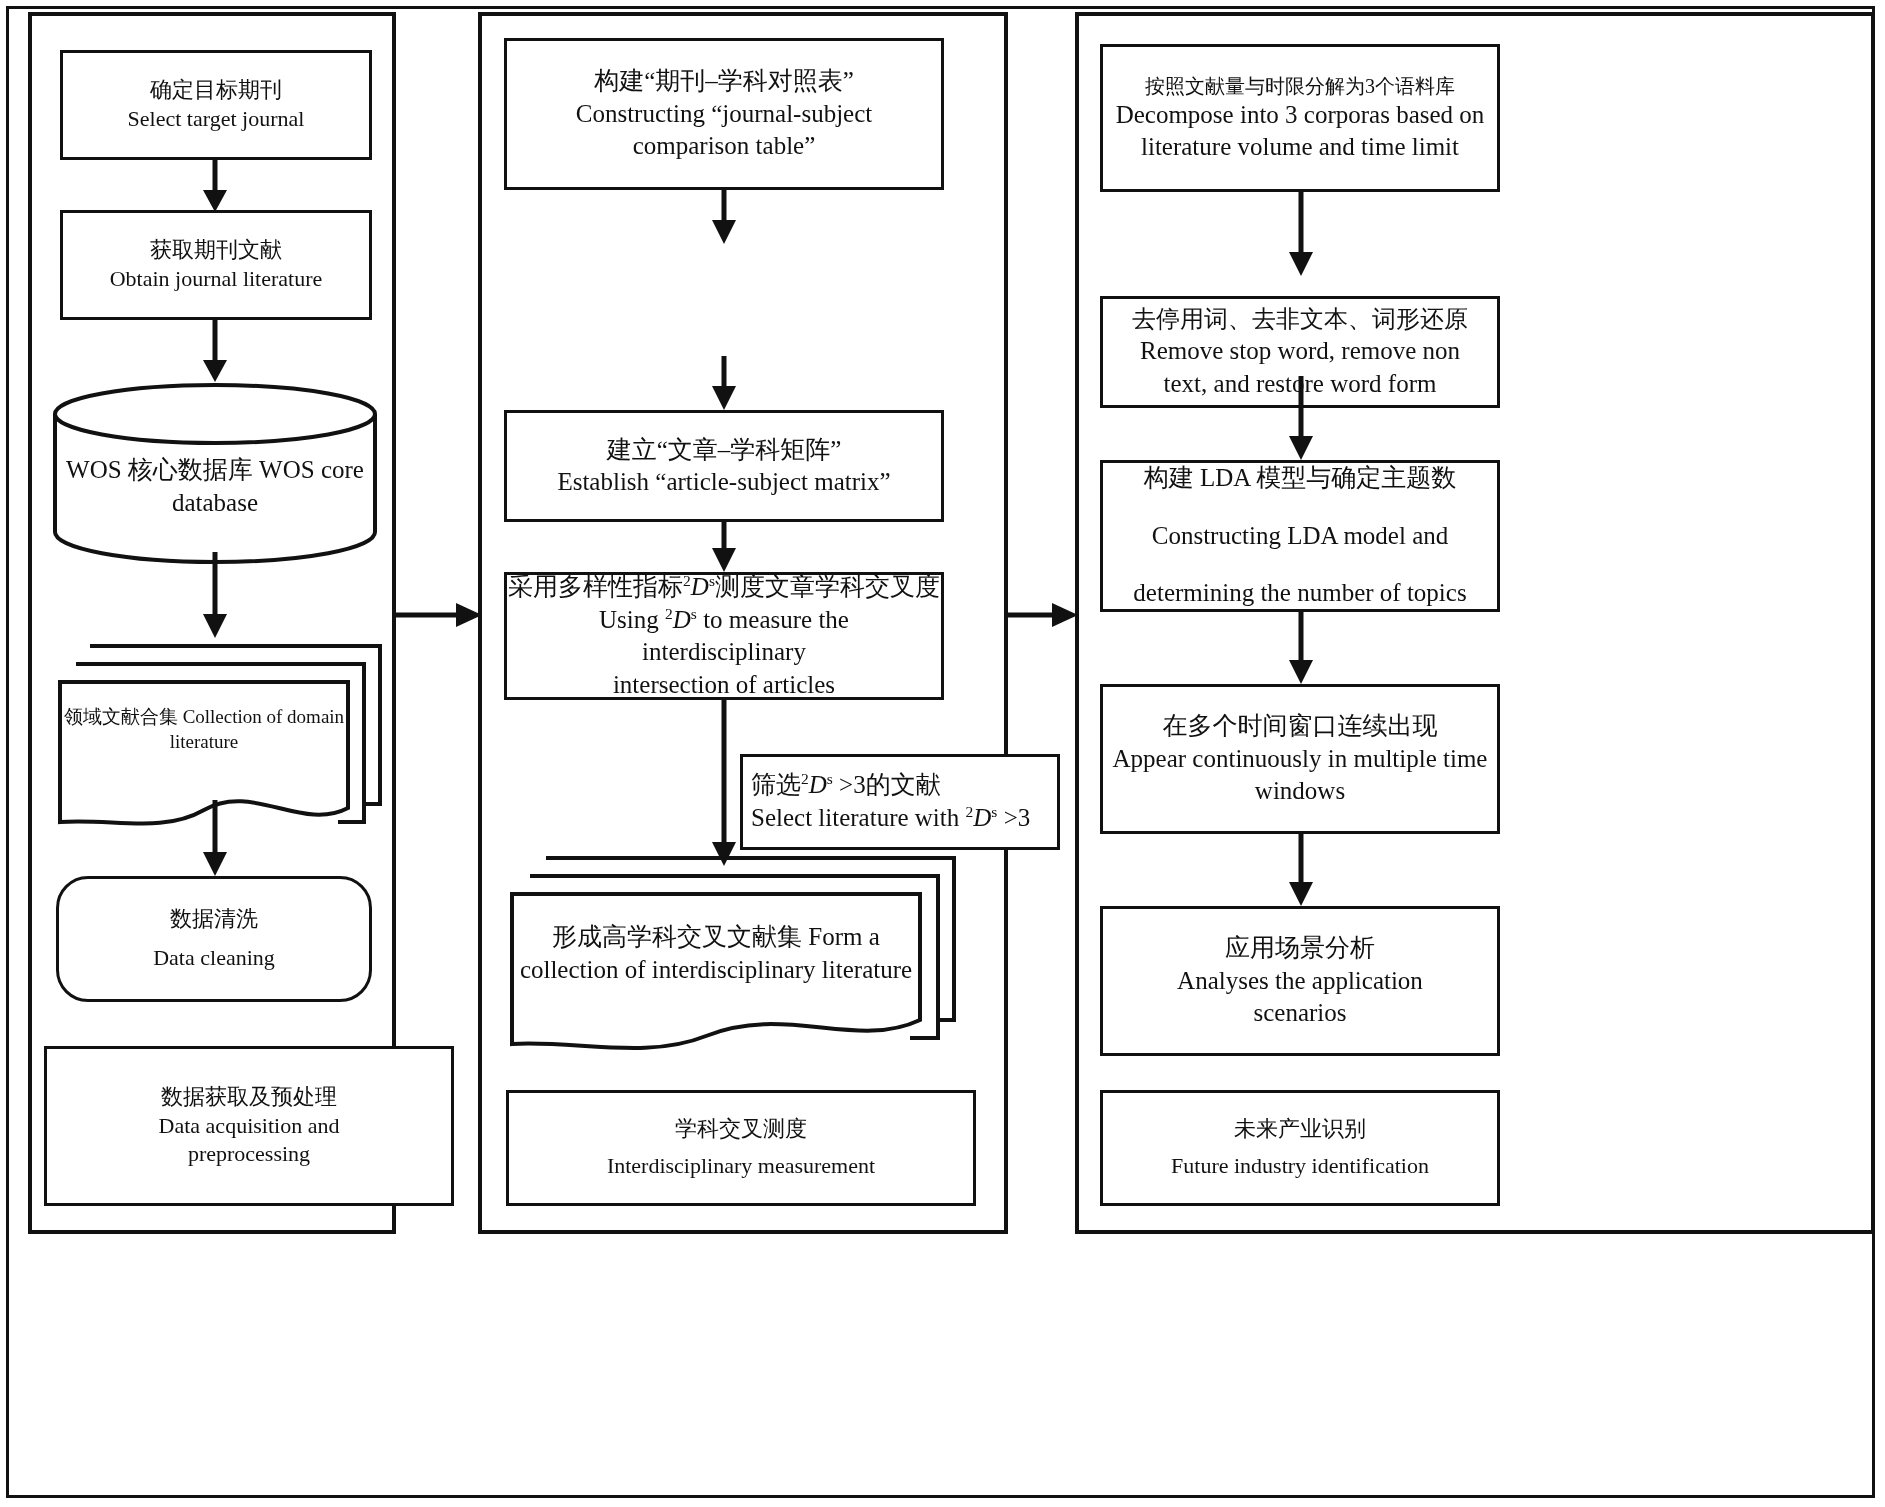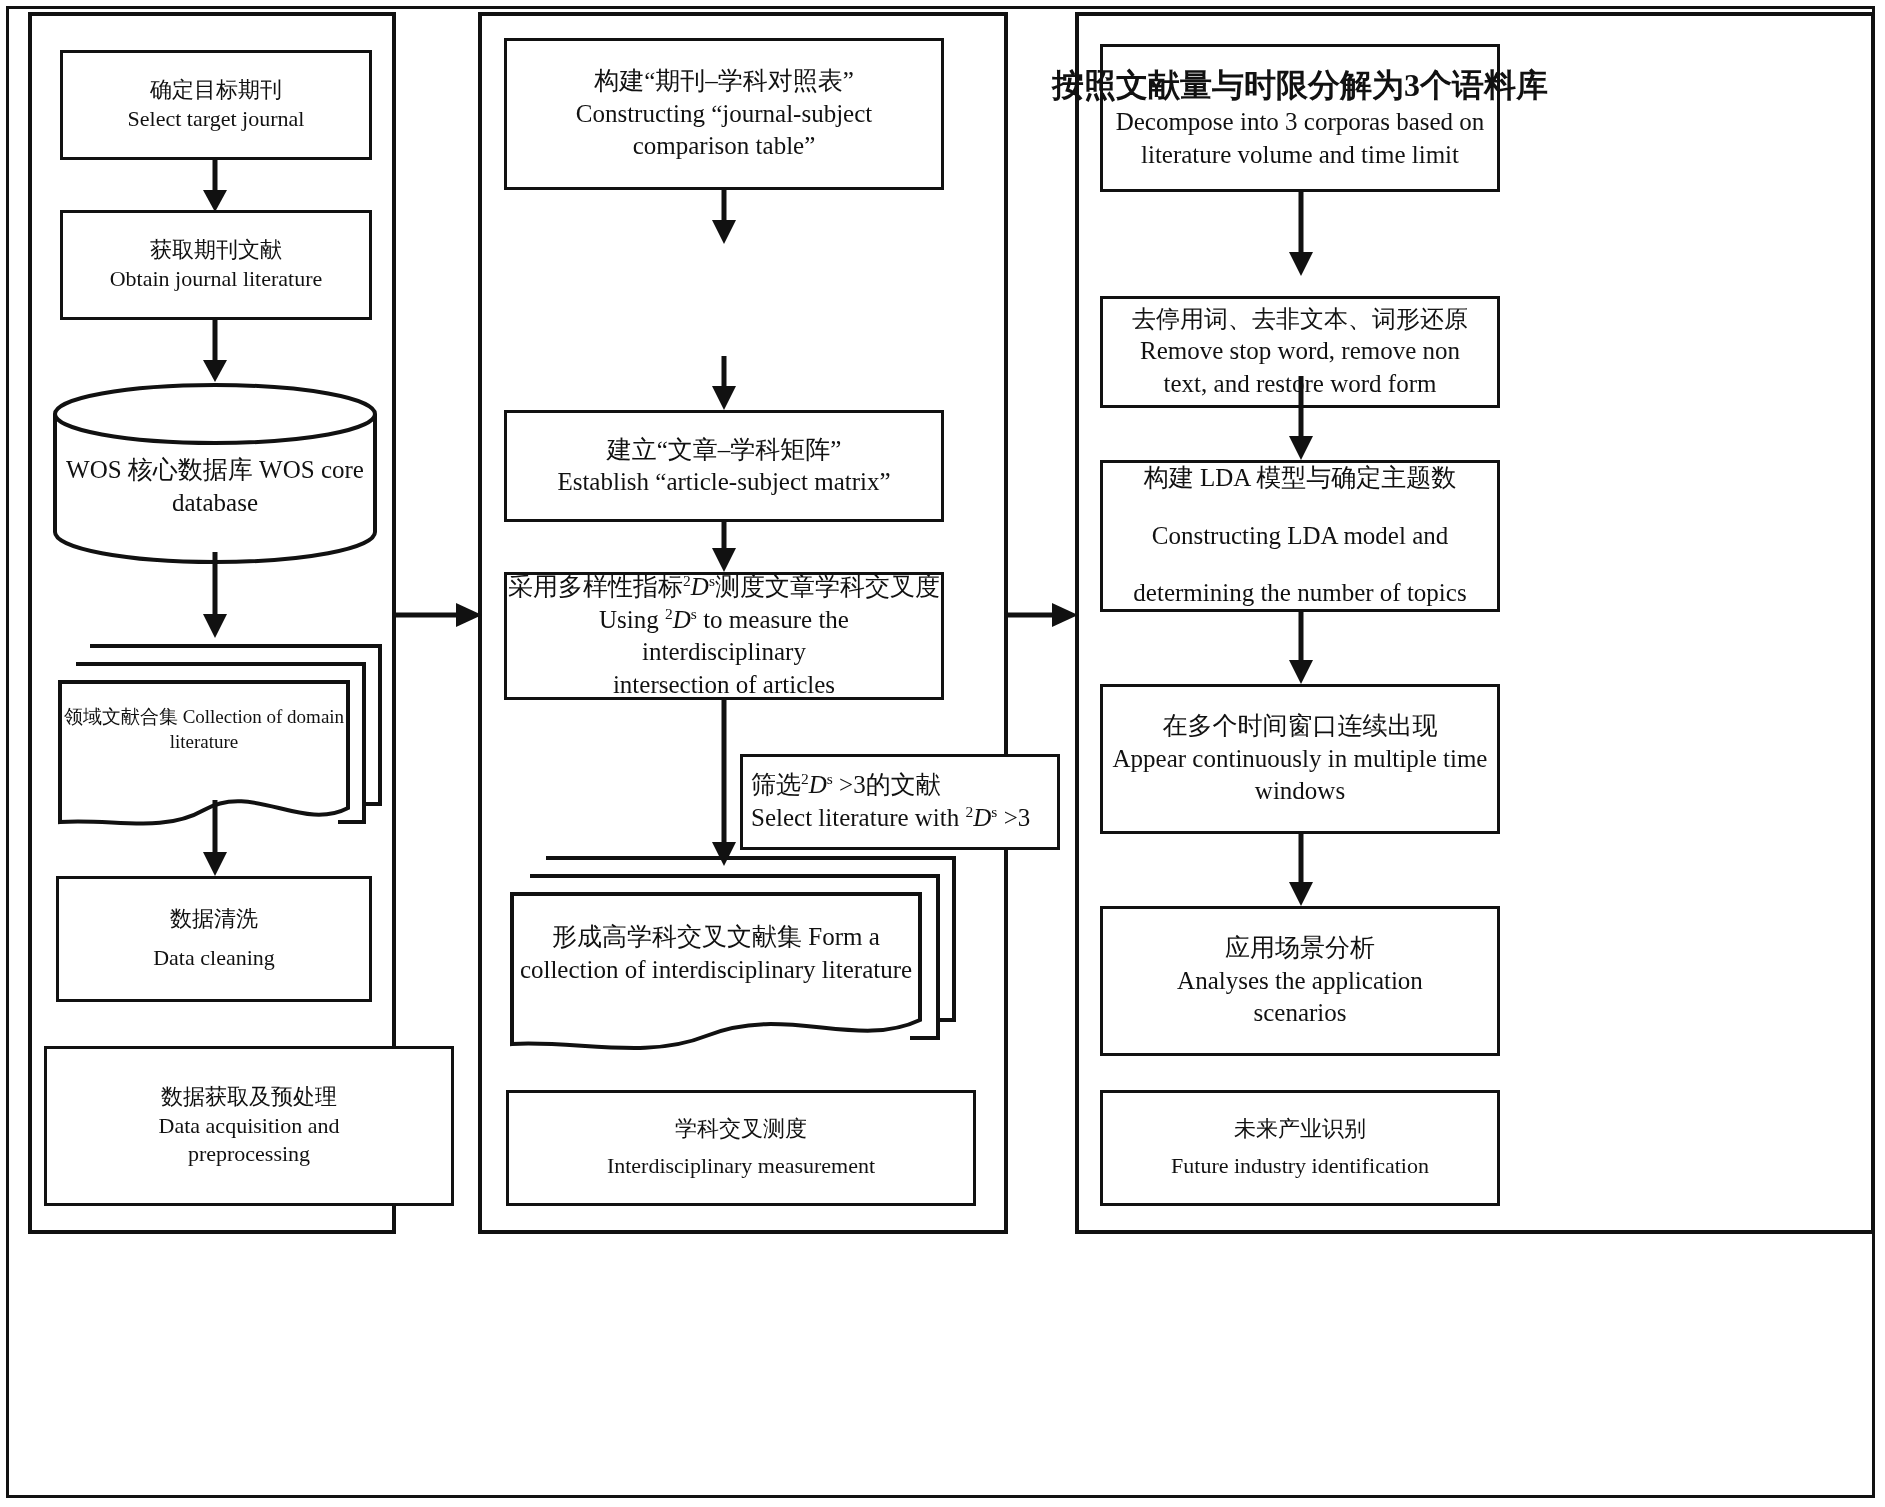--- a/index.html
+++ b/index.html
@@ -165,21 +165,21 @@
     </div>
   </div>
 
   <div class="arrow" style="left:200px; top:800px;">
     <svg width="30" height="76" viewBox="0 0 30 76">
       <line x1="15" y1="0" x2="15" y2="56" stroke="#111" stroke-width="5"></line>
       <polygon points="15,76 3,52 27,52" fill="#111"></polygon>
     </svg>
   </div>
 
-  <div class="node fs26" style="left:56px; top:876px; width:316px; height:126px;">
+  <div class="node fs26" style="left:56px; top:876px; width:316px; height:126px;border-radius:32px;">
     <span class="cn">数据清洗</span>
     <span class="en" style="margin-top:10px;">Data cleaning</span>
   </div>
 
   <div class="caption-box fs26" style="left:44px; top:1046px; width:410px; height:160px;align-items:center;">
     <span class="cn">数据获取及预处理</span>
     <span class="en">Data acquisition and</span>
     <span class="en">preprocessing</span>
   </div>
 
@@ -264,21 +264,21 @@
   <div class="arrow" style="left:1008px; top:600px;">
     <svg width="70" height="30" viewBox="0 0 70 30">
       <line x1="0" y1="15" x2="48" y2="15" stroke="#111" stroke-width="5"></line>
       <polygon points="70,15 44,3 44,27" fill="#111"></polygon>
     </svg>
   </div>
 
   <div class="column-panel" id="col3"></div>
 
   <div class="node fs25" style="left:1100px; top:44px; width:400px; height:148px;">
-    <span class="cn" style="font-size:32px;font-weight:bold;">按照文献量与时限分解为3个语料库</span>
+    <span class="cn" style="font-size:20px;">按照文献量与时限分解为3个语料库</span>
     <span class="en">Decompose into 3 corporas based on</span>
     <span class="en">literature volume and time limit</span>
   </div>
 
   <div class="arrow" style="left:1286px; top:192px;">
     <svg width="30" height="84" viewBox="0 0 30 84">
       <line x1="15" y1="0" x2="15" y2="62" stroke="#111" stroke-width="5"></line>
       <polygon points="15,84 3,60 27,60" fill="#111"></polygon>
     </svg>
   </div>

